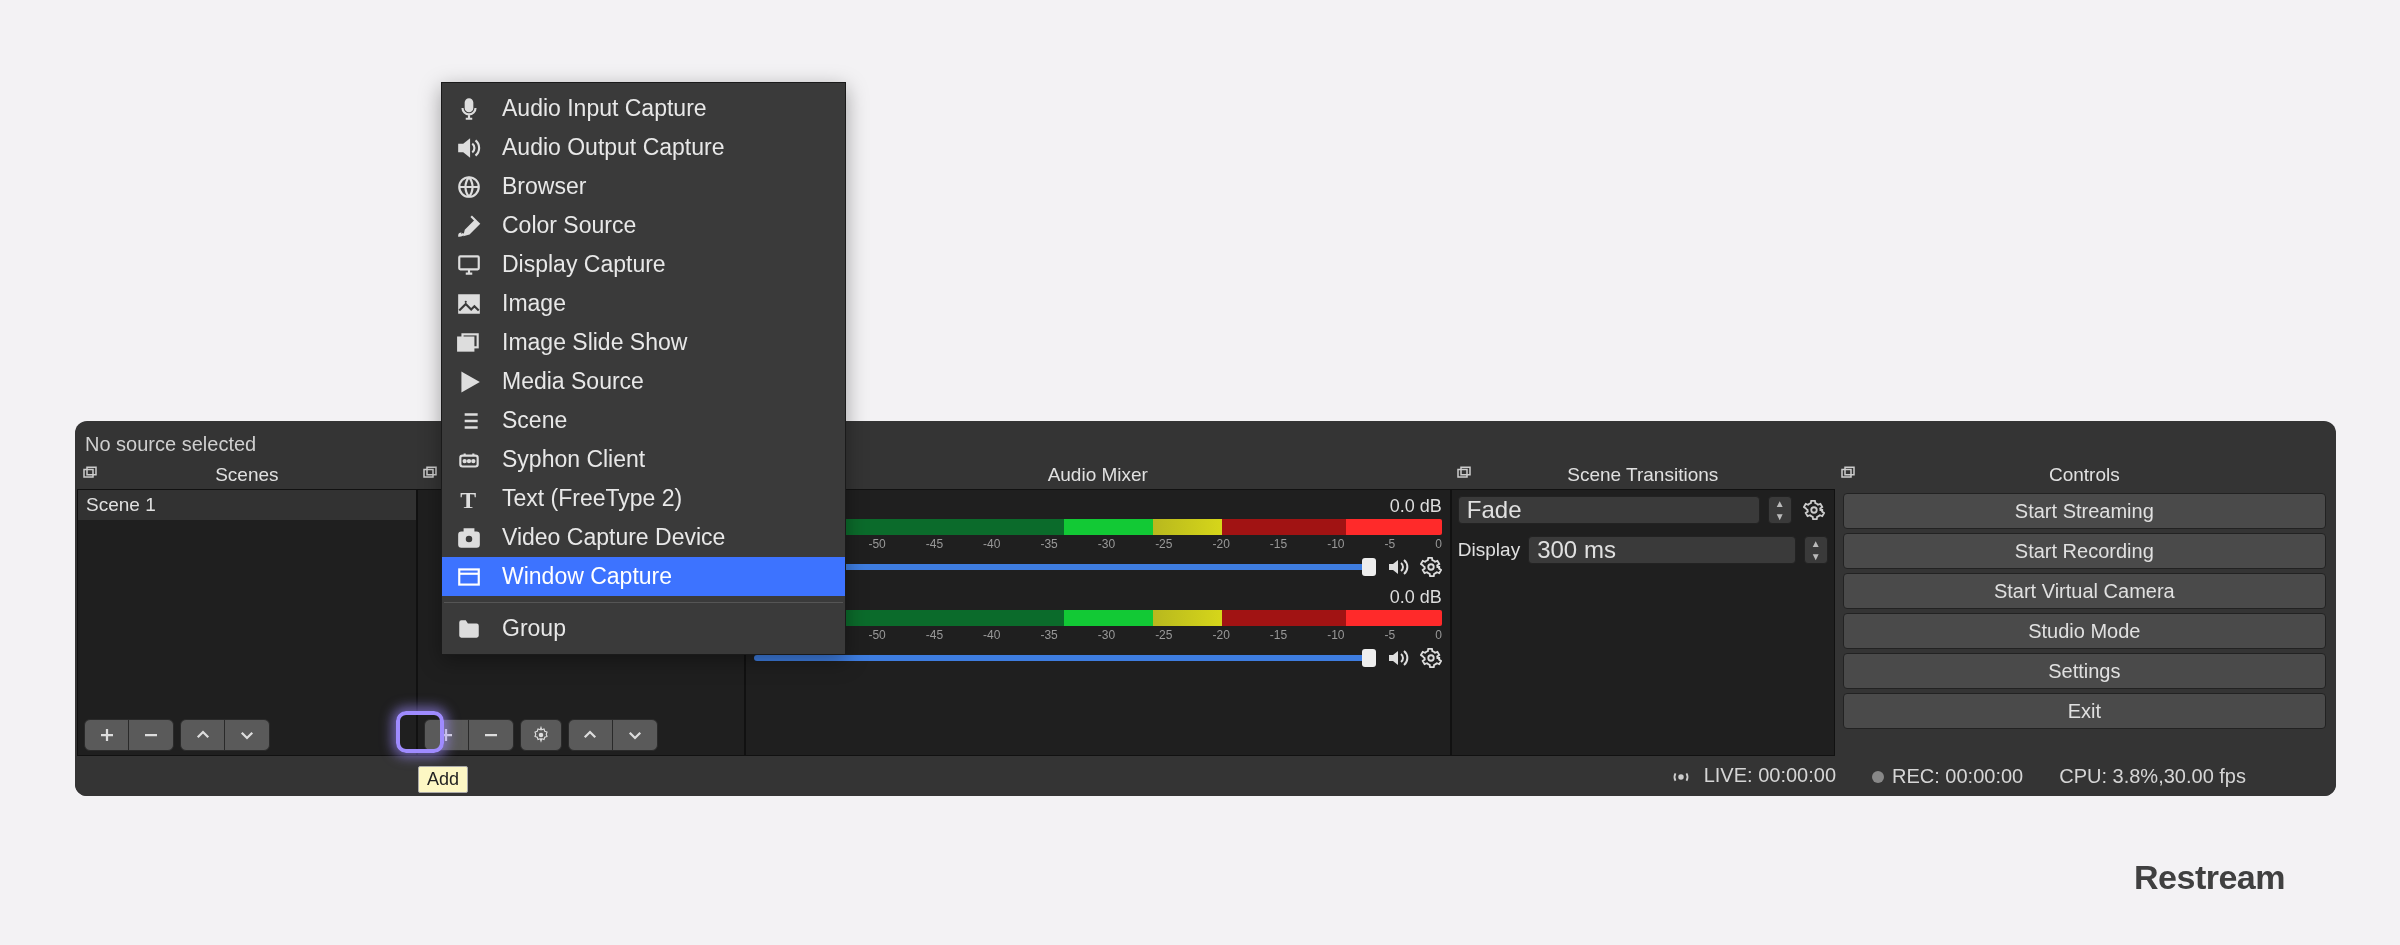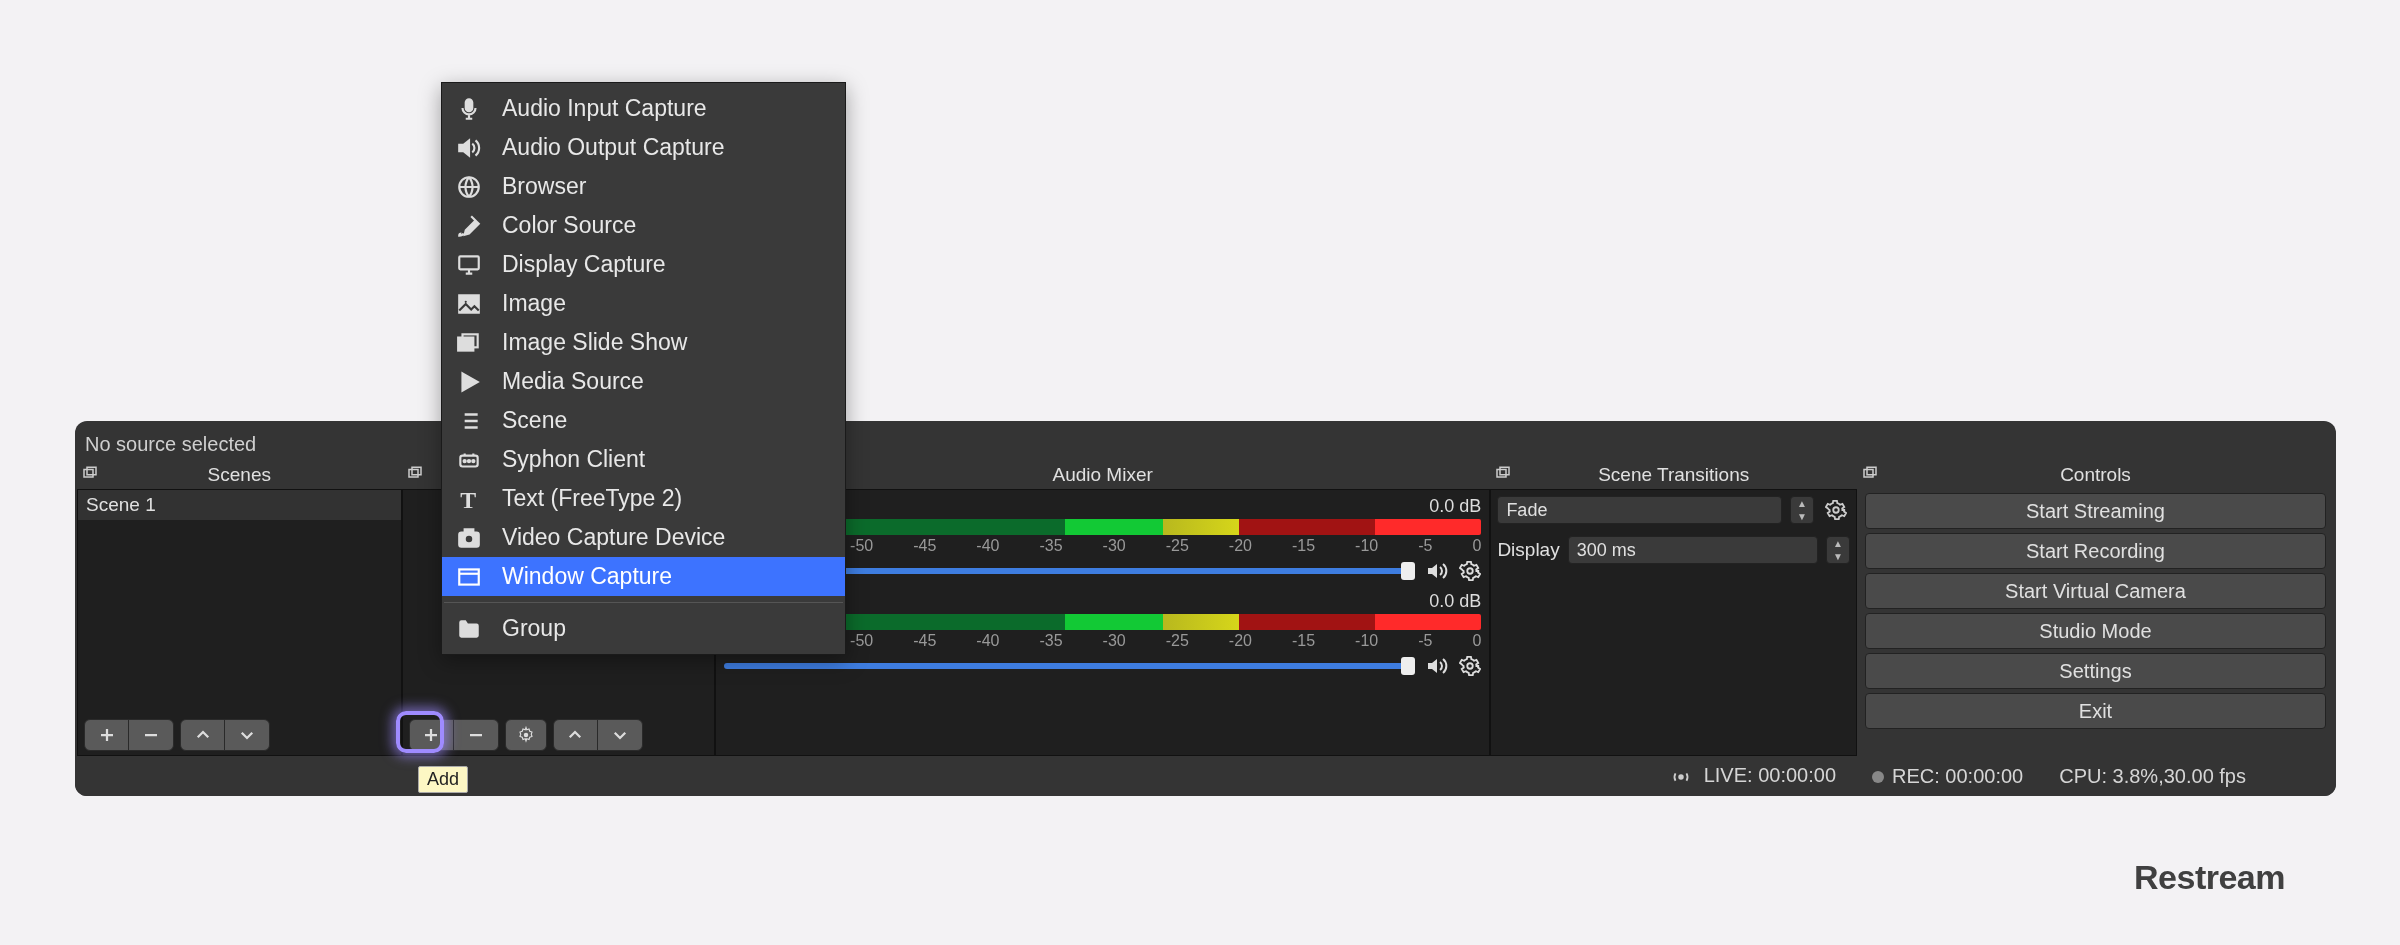--- a/index.html
+++ b/index.html
@@ -139,28 +139,28 @@
     background: linear-gradient(to right,
       #0b6b2b 0%, #0b6b2b 45%,
       #12c935 45%, #12c935 58%,
       #b8b81e 58%, #d6d61a 68%,
       #a11313 68%, #a11313 86%,
       #ff2a2a 86%, #ff2a2a 100%);
     border-radius: 2px;
     margin-top:2px;
   }
   .meter-ticks {
-    display:flex;justify-content:space-between;font-size:16px;color:#999;margin-top:2px;gap:40px;
+    display:flex;justify-content:space-between;font-size:12px;color:#999;margin-top:2px;gap:40px;
   }
   .slider-row { display:flex;align-items:center;gap:10px;height:28px;margin-top:2px;}
   .vol-track { flex:1; height:6px; background:#3e7de0; border-radius:3px; position:relative;}
   .vol-thumb { position:absolute; right:0; top:-6px; width:14px;height:18px;background:#eee;border-radius:3px;}
 
   .trans-row { display:flex;align-items:center;gap:8px;padding:6px;}
-  .select-box { flex:1; background:#3a3a3a; border:1px solid #222; height:28px; border-radius:4px; display:flex;align-items:center;padding:0 8px; font-size:18px;}
+  .select-box { flex:1; background:#3a3a3a; border:1px solid #222; height:28px; border-radius:4px; display:flex;align-items:center;padding:0 8px; font-size:24px;}
   .stepper { width:24px;height:28px;background:#3a3a3a;border:1px solid #222;border-radius:4px;display:flex;flex-direction:column;}
   .stepper div{flex:1;display:flex;align-items:center;justify-content:center;font-size:10px;color:#bbb;}
   .gear { width:28px;height:28px;display:flex;align-items:center;justify-content:center;color:#ccc;}
 
   .ctl-btn {
     background:#4a4a4a;
     border:1px solid #222;
     border-radius:4px;
     height:36px;
     margin:4px 8px;

